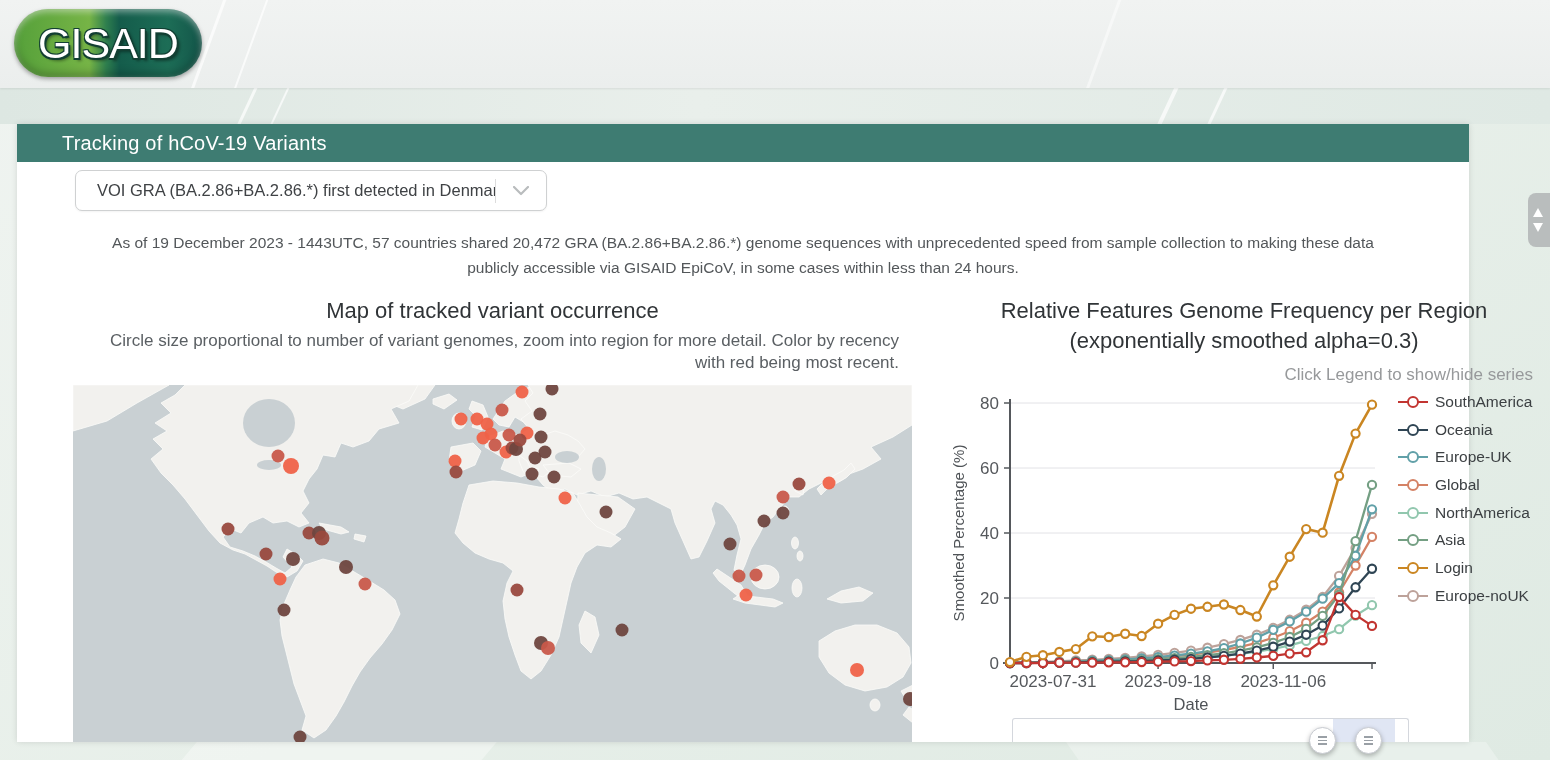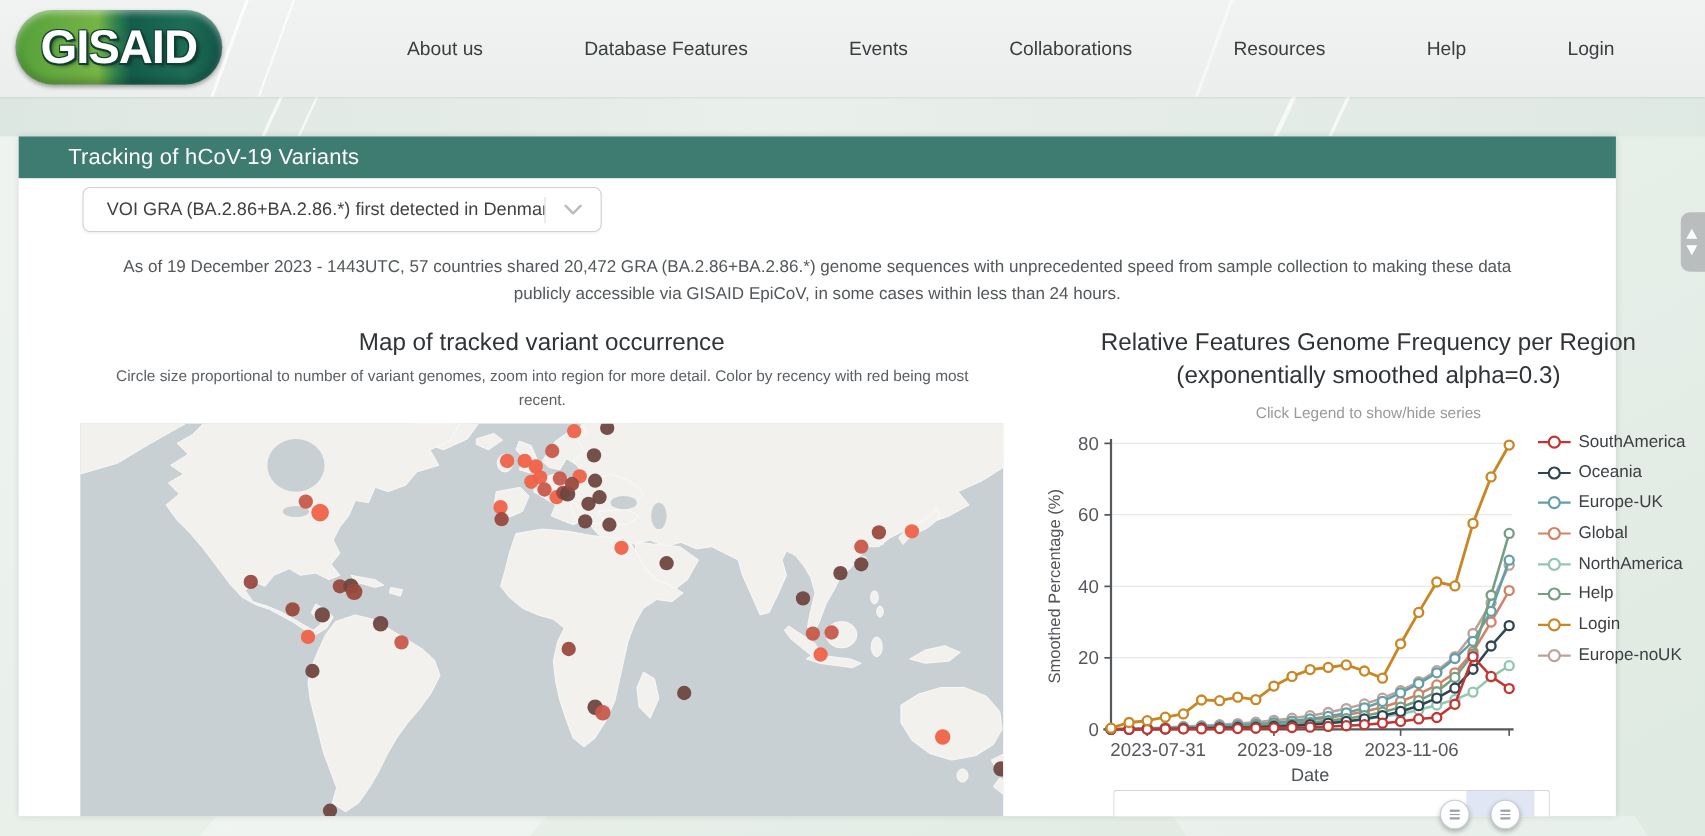--- a/index.html
+++ b/index.html
@@ -18,21 +18,21 @@
     box-shadow:0 1px 2px rgba(0,0,0,.08); z-index:5; overflow:hidden;
   }
   #logo {
     position:absolute; left:14px; top:9px; width:188px; height:68px;
     border-radius:999px;
     background:linear-gradient(90deg,#55a03a 0%,#76b446 40%,#2f7f4e 49%,#145c4b 56%,#1d6d56 82%,#135549 100%);
     box-shadow:0 2px 4px rgba(0,0,0,.35), inset 0 3px 6px rgba(255,255,255,.45), inset 0 -4px 8px rgba(0,0,0,.25);
     display:flex; align-items:center; justify-content:center;
   }
   #logo .logo-text {
-    color:#fff; font-weight:bold; font-size:43px; letter-spacing:-1px;
+    color:#fff; font-weight:normal; font-size:43px; letter-spacing:-1px;
     text-shadow:2px 2px 0 #123f33,-1px -1px 0 #123f33,1px -1px 0 #123f33,-1px 2px 0 #123f33,3px 3px 3px rgba(0,0,0,.4);
   }
   #nav {
     position:absolute; left:370px; top:0; height:88px;
     display:flex; align-items:center; gap:92px; list-style:none;
   }
   #nav .nav-item { font-size:17.5px; color:#3a3e41; cursor:pointer; white-space:nowrap; }
 
   
   #hero-strip {
@@ -62,21 +62,21 @@
   }
   #variant-select .select-divider { width:1px; height:24px; background:#dcdcdc; }
   #variant-select .select-chevron { width:50px; display:flex; justify-content:center; }
 
   #summary-text {
     position:absolute; left:0; top:106px; width:100%; padding:0 72px;
     text-align:center; font-size:15.5px; line-height:25px; color:#53575a;
   }
 
   .panel-title { position:absolute; text-align:center; font-size:22px; color:#303437; line-height:30px; }
-  .panel-subtitle { position:absolute; text-align:center; font-size:14px; line-height:22px; color:#5a5f63; }
+  .panel-subtitle { position:absolute; text-align:right; font-size:17px; line-height:22px; color:#5a5f63; }
 
   
   #map-title    { left:58px; top:172px; width:835px; }
   #map-subtitle { left:70px; top:206px; width:812px; }
   #map-wrap {
     position:absolute; left:56px; top:261px; width:839px; height:357px;
     background:#c9d0d3; overflow:hidden; cursor:grab;
   }
   #map-wrap svg { display:block; }
 
@@ -126,29 +126,20 @@
 </head>
 <body>
 
 <div id="header">
   <div class="streak" style="left:205px; top:-15px; width:3px; height:130px; transform:rotate(20deg);"></div>
   <div class="streak" style="left:248px; top:-15px; width:2px; height:130px; transform:rotate(20deg);"></div>
   <div class="streak" style="left:1100px; top:-15px; width:3px; height:130px; transform:rotate(20deg); opacity:.7;"></div>
   <div id="logo">
     <span class="logo-text">GISAID</span>
   </div>
-  <ul id="nav">
-    <li class="nav-item">About us</li>
-    <li class="nav-item">Database Features</li>
-    <li class="nav-item">Events</li>
-    <li class="nav-item">Collaborations</li>
-    <li class="nav-item">Resources</li>
-    <li class="nav-item">Help</li>
-    <li class="nav-item">Login</li>
-  </ul>
 </div>
 
 <div id="hero-strip">
   <div class="streak" style="left:245px; top:-10px; width:3px; height:60px; transform:rotate(25deg);"></div>
   <div class="streak" style="left:278px; top:-10px; width:2px; height:60px; transform:rotate(25deg);"></div>
   <div class="streak" style="left:1165px; top:-10px; width:4px; height:60px; transform:rotate(25deg);"></div>
   <div class="streak" style="left:1215px; top:-10px; width:3px; height:60px; transform:rotate(25deg);"></div>
 </div>
 
 <div class="streak" style="left:180px; top:742px; width:300px; height:40px; transform:skewX(-40deg); background:rgba(255,255,255,.35);"></div>
@@ -555,21 +546,21 @@
           <line x1="0" y1="7" x2="30" y2="7" stroke="#91c7ae" stroke-width="2"></line>
           <circle cx="15" cy="7" r="5" fill="#fff" stroke="#91c7ae" stroke-width="2"></circle>
         </svg>
         <span class="legend-label">NorthAmerica</span>
       </li>
       <li class="legend-item">
         <svg width="30" height="14">
           <line x1="0" y1="7" x2="30" y2="7" stroke="#749f83" stroke-width="2"></line>
           <circle cx="15" cy="7" r="5" fill="#fff" stroke="#749f83" stroke-width="2"></circle>
         </svg>
-        <span class="legend-label">Help</span>
+        <span class="legend-label">Asia</span>
       </li>
       <li class="legend-item">
         <svg width="30" height="14">
           <line x1="0" y1="7" x2="30" y2="7" stroke="#ca8622" stroke-width="2"></line>
           <circle cx="15" cy="7" r="5" fill="#fff" stroke="#ca8622" stroke-width="2"></circle>
         </svg>
         <span class="legend-label">Login</span>
       </li>
       <li class="legend-item">
         <svg width="30" height="14">

